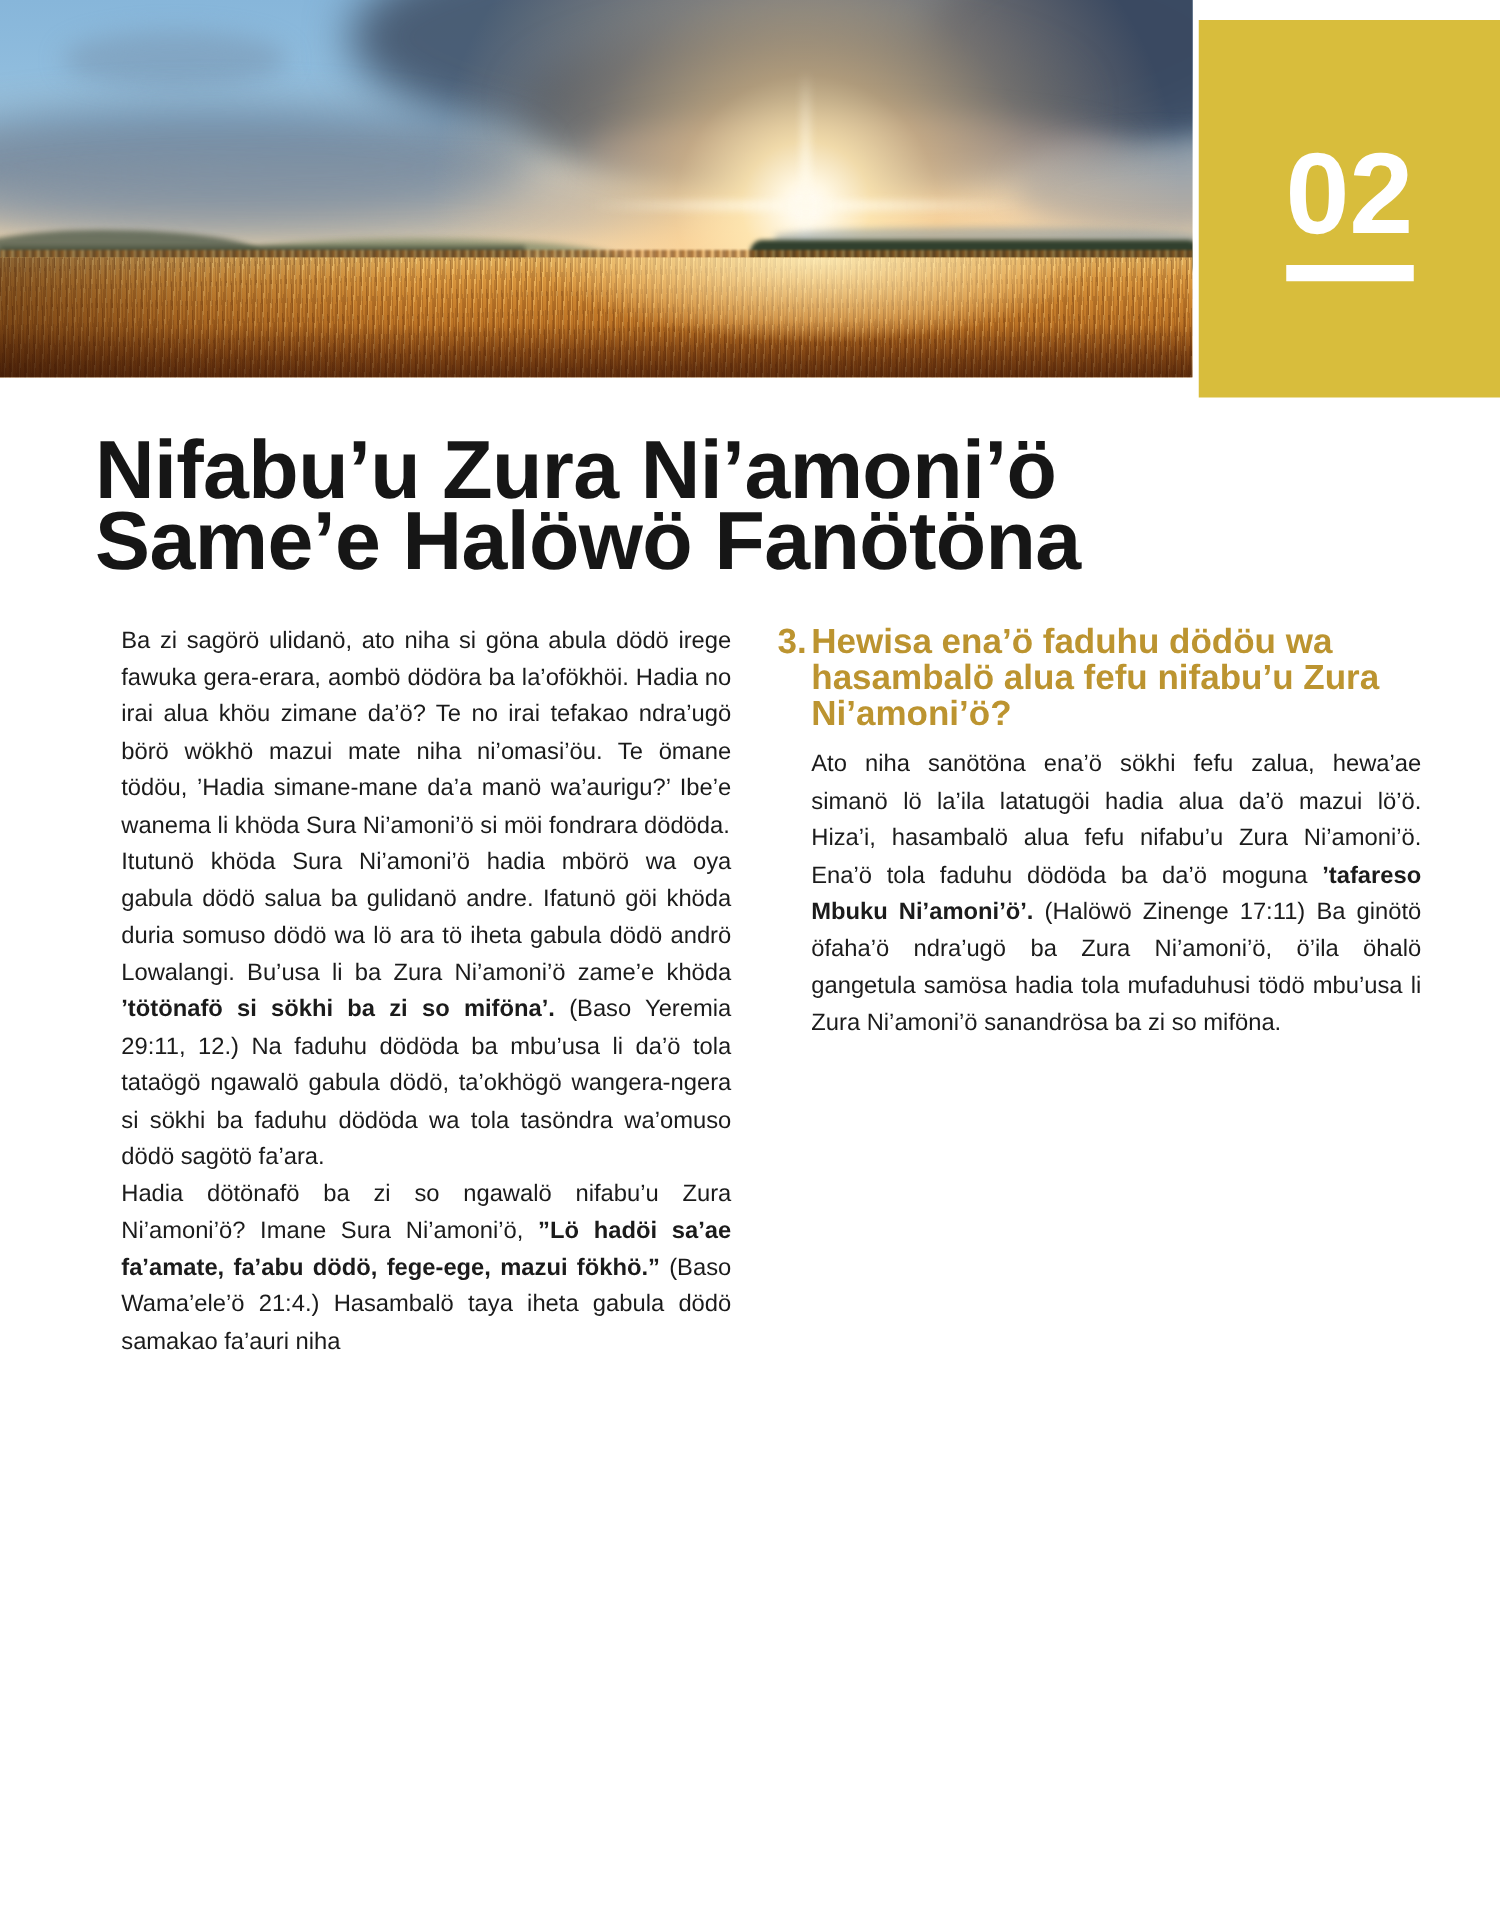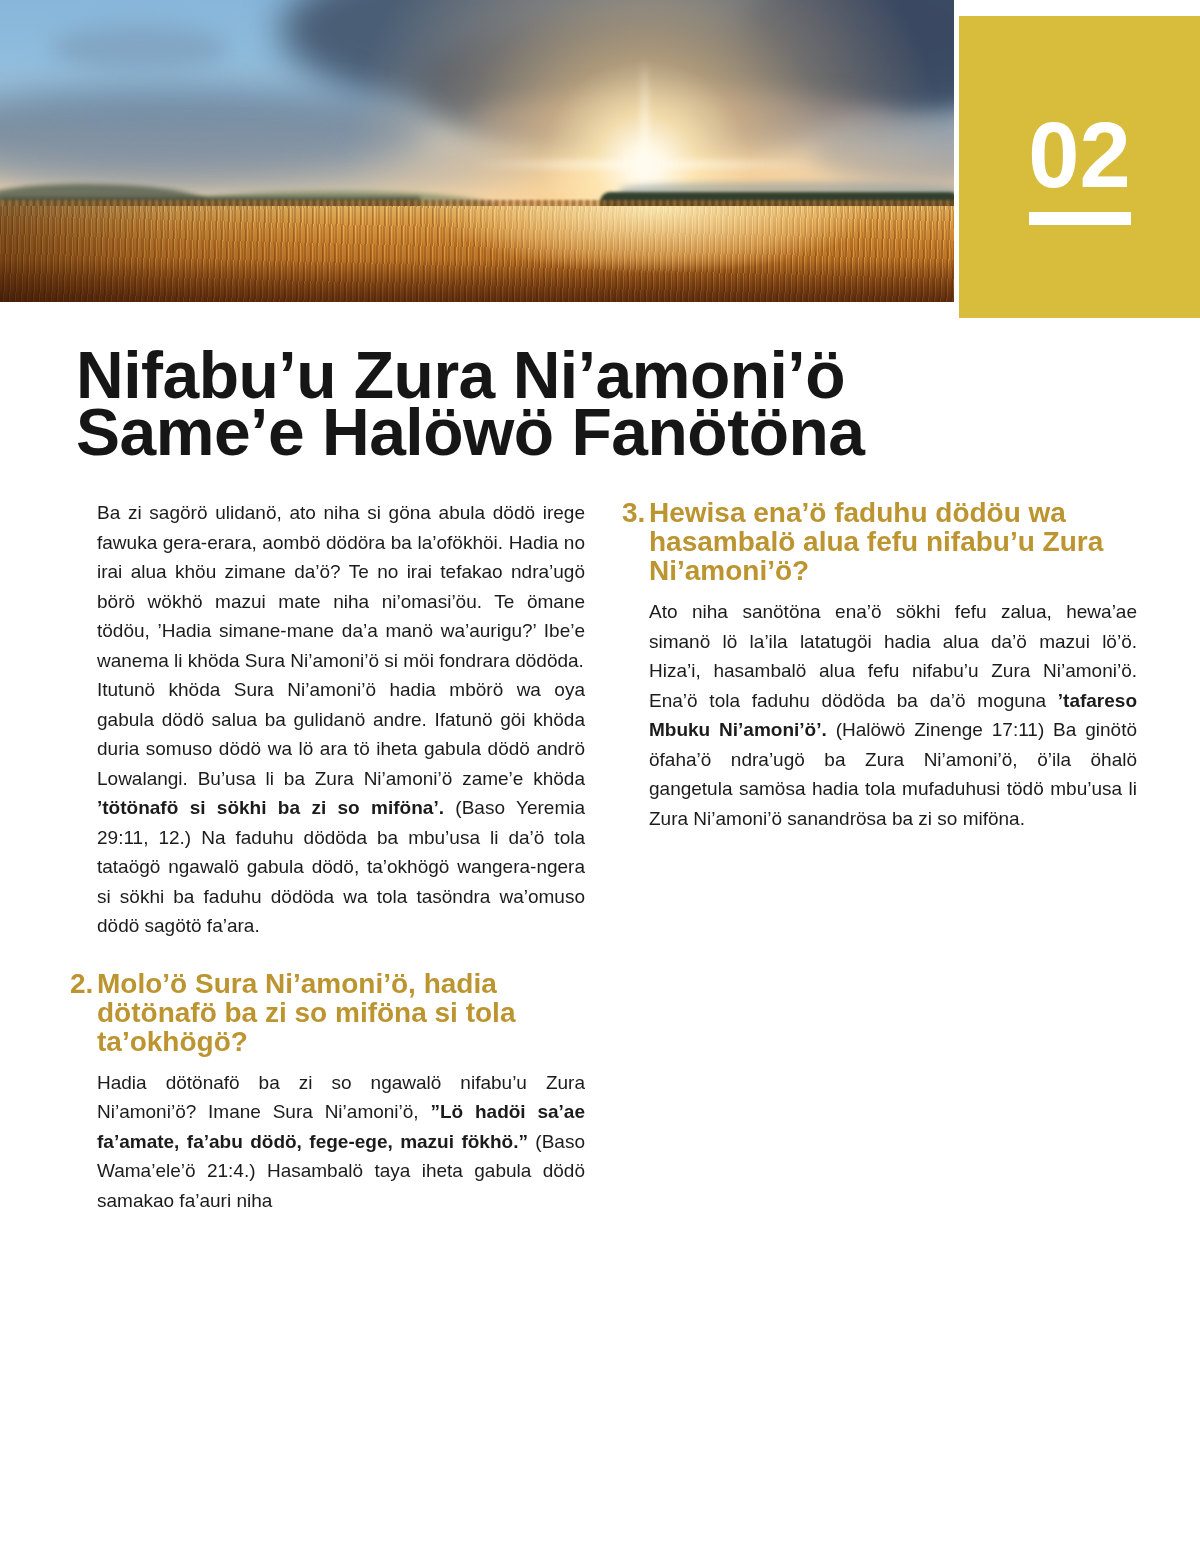--- a/index.html
+++ b/index.html
@@ -124,21 +124,20 @@
     <div class="chapter-number">02</div>
     <div class="chapter-underline"></div>
   </div>
 
   <h1 class="title"><span>Nifabu’u Zura Ni’amoni’ö</span><br><span>Same’e Halöwö Fanötöna</span></h1>
 
   <main class="columns">
     <div class="col">
         <p class="body-par"><span>Ba zi sagörö ulidanö, ato niha si göna abula dödö irege fawuka gera-erara, aombö dödöra ba la’ofökhöi. Hadia no irai alua khöu zimane da’ö? Te no irai tefakao ndra’ugö börö wökhö mazui mate niha ni’omasi’öu. Te ömane tödöu, ’Hadia simane-mane da’a manö wa’aurigu?’ Ibe’e wanema li khöda Sura Ni’amoni’ö si möi fondrara dödöda.</span></p>
         <p class="body-par"><span>Itutunö khöda Sura Ni’amoni’ö hadia mbörö wa oya gabula dödö salua ba gulidanö andre. Ifatunö göi khöda duria somuso dödö wa lö ara tö iheta gabula dödö andrö Lowalangi. Bu’usa li ba Zura Ni’amoni’ö zame’e khöda </span><strong>’tötönafö si sökhi ba zi so miföna’.</strong><span> (Baso Yeremia 29:11, 12.) Na faduhu dödöda ba mbu’usa li da’ö tola tataögö ngawalö gabula dödö, ta’okhögö wangera-ngera si sökhi ba faduhu dödöda wa tola tasöndra wa’omuso dödö sagötö fa’ara.</span></p>
-        <h3 class="q-heading"><span class="q-num">2.</span><span>Molo’ö Sura Ni’amoni’ö, hadia dötönafö ba zi so miföna si tola ta’okhögö?</span></h3>
         <p class="body-par"><span>Hadia dötönafö ba zi so ngawalö nifabu’u Zura Ni’amoni’ö? Imane Sura Ni’amoni’ö, </span><strong>”Lö hadöi sa’ae fa’amate, fa’abu dödö, fege-ege, mazui fökhö.”</strong><span> (Baso Wama’ele’ö 21:4.) Hasambalö taya iheta gabula dödö samakao fa’auri niha</span></p>
       </div>
     <div class="col">
         <h3 class="q-heading"><span class="q-num">3.</span><span>Hewisa ena’ö faduhu dödöu wa hasambalö alua fefu nifabu’u Zura Ni’amoni’ö?</span></h3>
         <p class="body-par"><span>Ato niha sanötöna ena’ö sökhi fefu zalua, hewa’ae simanö lö la’ila latatugöi hadia alua da’ö mazui lö’ö. Hiza’i, hasambalö alua fefu nifabu’u Zura Ni’amoni’ö. Ena’ö tola faduhu dödöda ba da’ö moguna </span><strong>’tafareso Mbuku Ni’amoni’ö’.</strong><span> (Halöwö Zinenge 17:11) Ba ginötö öfaha’ö ndra’ugö ba Zura Ni’amoni’ö, ö’ila öhalö gangetula samösa hadia tola mufaduhusi tödö mbu’usa li Zura Ni’amoni’ö sanandrösa ba zi so miföna.</span></p>
       </div>
   </main>
 
 </div>
 

